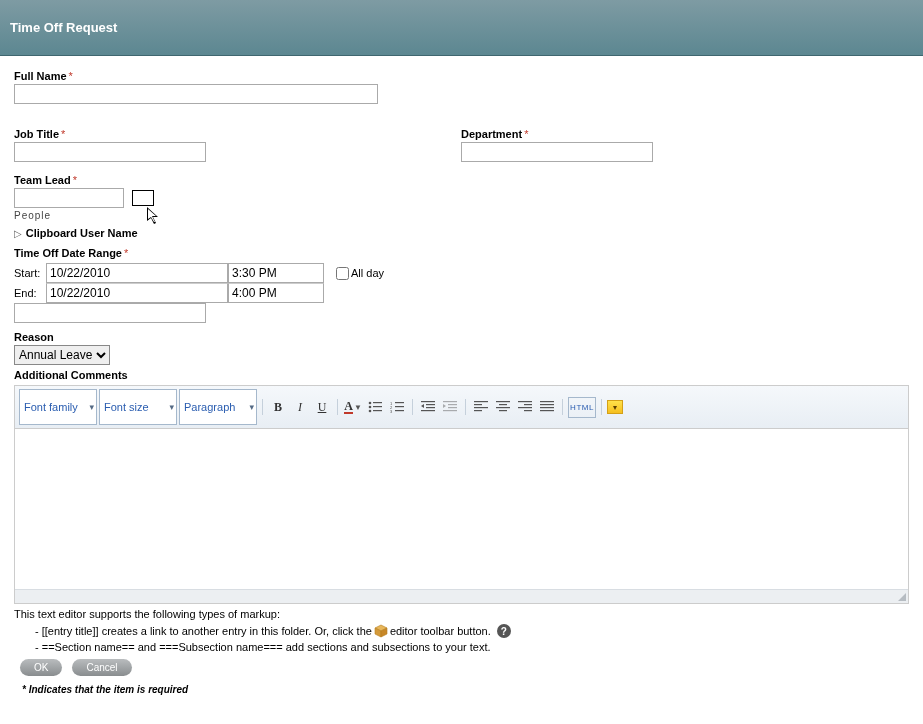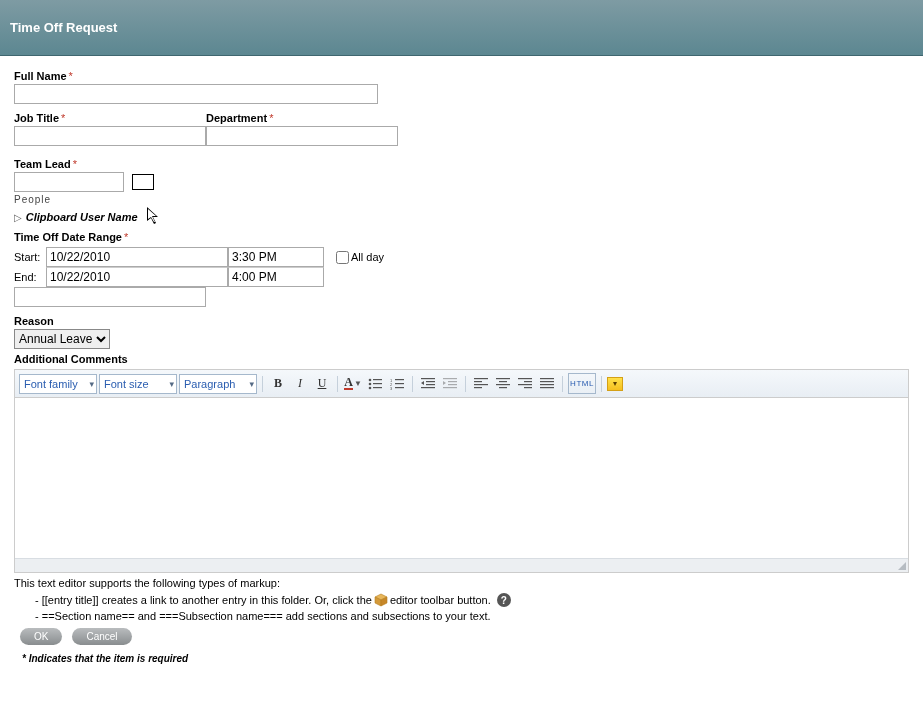--- a/index.html
+++ b/index.html
@@ -36,21 +36,22 @@
     border: 1px solid #aaa;
     font-size: 12px;
     padding: 2px 3px;
     height: 20px;
   }
   .w-large { width: 364px; }
   .w-med { width: 192px; }
   .w-small { width: 110px; }
   .row-two {
     display: flex;
-    margin-top: 2px;
+    gap: 255px;
+    margin-top: 18px;
   }
   .field { display: flex; flex-direction: column; }
   .team-lead-row {
     display: flex;
     align-items: center;
     gap: 8px;
   }
   .square-btn {
     width: 22px;
     height: 16px;
@@ -69,21 +70,20 @@
     display: flex;
     align-items: center;
     gap: 4px;
   }
   .expand-icon {
     font-size: 10px;
     color: #666;
   }
   .clipboard-text {
     font-weight: bold;
-    font-style: italic;
   }
   .date-block {
     margin-top: 4px;
   }
   .date-row {
     display: flex;
     align-items: center;
   }
   .date-lbl {
     width: 32px;
@@ -126,21 +126,21 @@
     background: linear-gradient(#f5f8fb, #e8eef4);
     border-bottom: 1px solid #ccc;
     display: flex;
     align-items: center;
     padding: 3px 4px;
     gap: 2px;
   }
   .tb-select {
     border: 1px solid #a5b8cc;
     background: #fff;
-    height: 20px;
+    height: 36px;
     font-size: 11px;
     color: #2a5db0;
     padding: 1px 14px 1px 4px;
     position: relative;
     display: inline-flex;
     align-items: center;
   }
   .tb-select::after {
     content: "▾";
     position: absolute;

